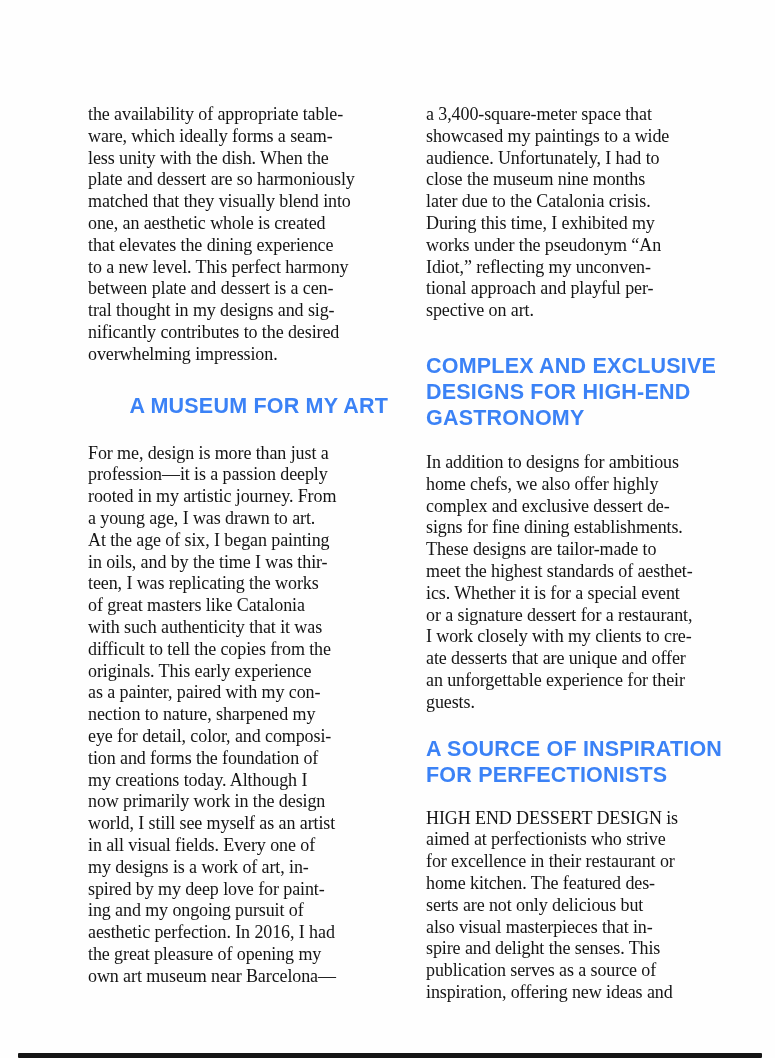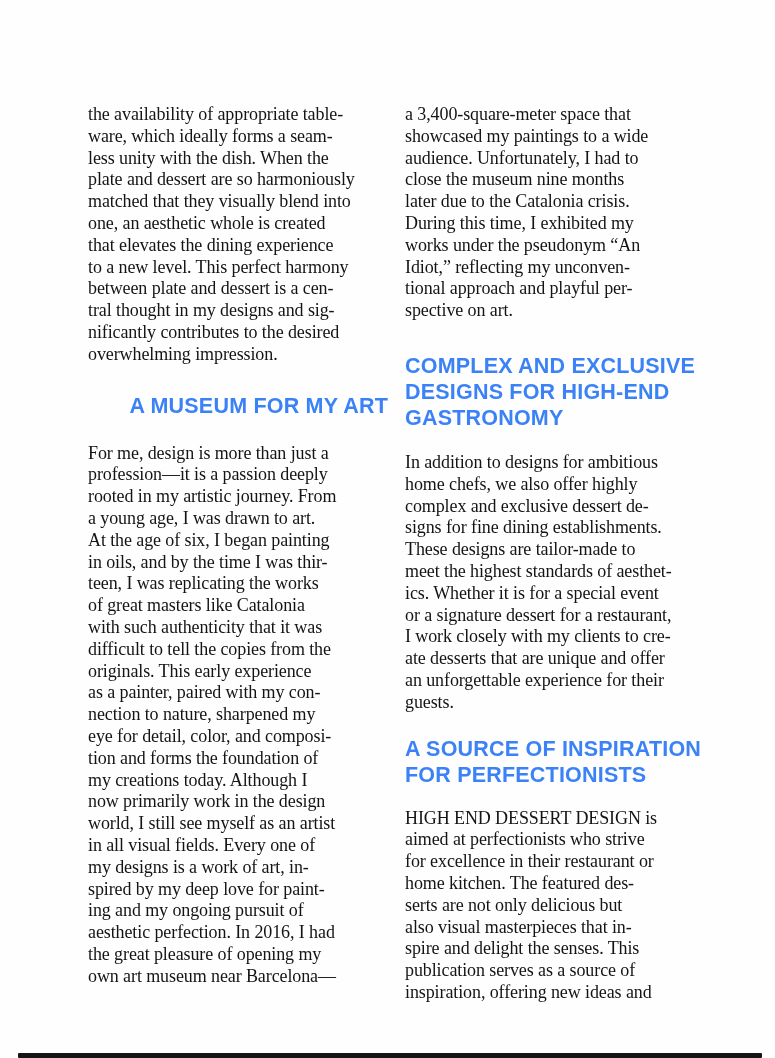--- a/index.html
+++ b/index.html
@@ -15,21 +15,21 @@
     overflow: hidden;
     font-family: "Liberation Serif", serif;
     color: #141414;
   }
   .column {
     position: absolute;
     top: 80px;
     margin-top: 24px;
   }
   .col-left  { left: 88px;  width: 300px; }
-  .col-right { left: 405px; width: 305px; }
+  .col-right { left: 426px; width: 305px; }
 
   .body-para {
     font-size: 18px;
     line-height: 21.8px;
     margin: 0;
   }
   .body-para .line {
     white-space: nowrap;
     letter-spacing: -0.1px;
   }

